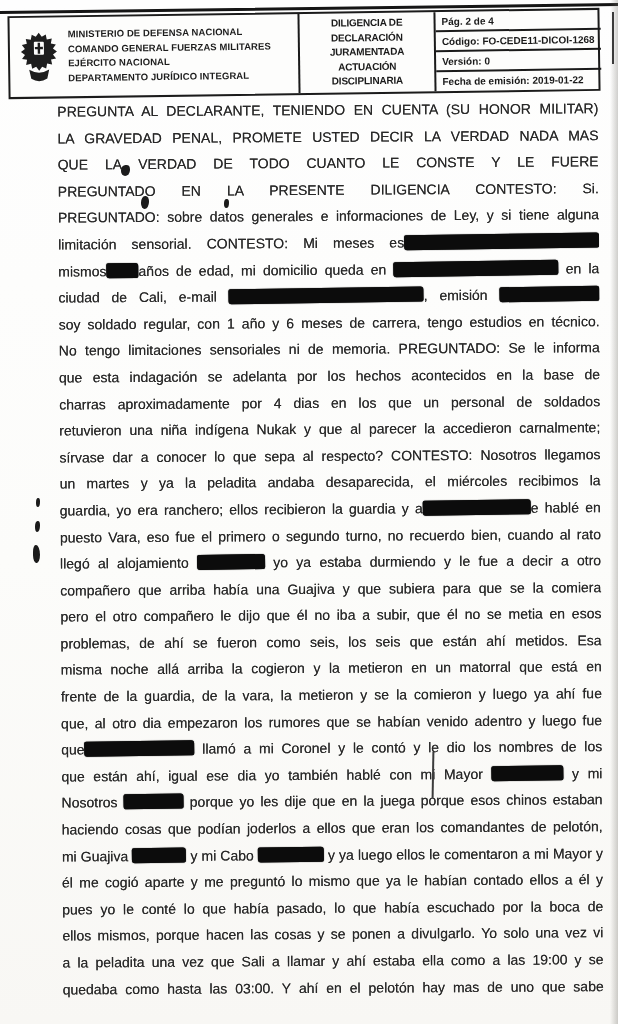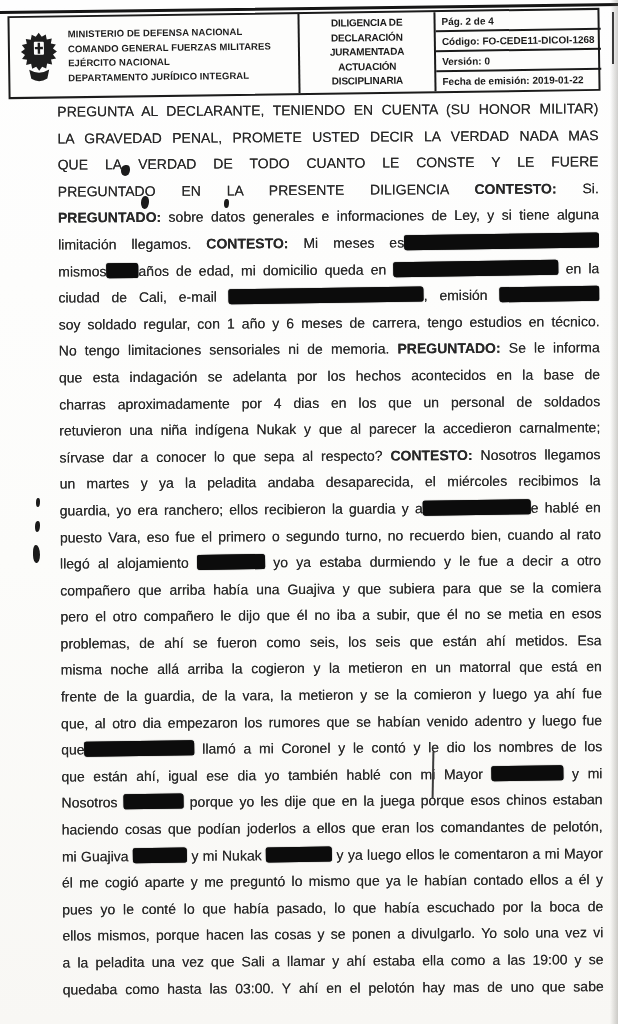--- a/index.html
+++ b/index.html
@@ -15,21 +15,21 @@
   .crest{flex:0 0 auto;width:44px;height:54px;}
   .org{font-weight:bold;font-size:9.5px;line-height:1.55;letter-spacing:.1px;color:#1c1c1c;}
   .hdr-mid{border-left:2px solid #1b1b1b;border-right:2px solid #1b1b1b;display:flex;align-items:center;justify-content:center;text-align:center;font-weight:bold;font-size:10px;letter-spacing:-.2px;line-height:1.45;padding:3px 5px;color:#1a1a1a;}
   .hdr-right{display:flex;flex-direction:column;font-weight:bold;font-size:10px;color:#1a1a1a;}
   .meta-row{flex:1;display:flex;align-items:center;padding:2px 6px;border-bottom:2px solid #1b1b1b;white-space:nowrap;}
   .meta-row:last-child{border-bottom:none;}
 
   
   .doc-body{position:absolute;left:0;top:97px;width:618px;box-sizing:border-box;padding:0 17px 0 60px;transform:rotate(-0.35deg);font-size:14px;line-height:26.6px;color:#282828;text-shadow:0 0 .3px rgba(20,20,20,.75);}
   .line{text-align:justify;text-align-last:justify;height:26.6px;overflow:hidden;}
-  .b{font-weight:bold;}
+  .b{font-weight:normal;}
   .redact{display:inline-block;background:#0c0c0c;height:15px;border-radius:2px 3px 2px 3px;vertical-align:-2px;transform:rotate(-0.5deg);box-shadow:0 0 1px #000;}
 
   
   .ink{position:absolute;background:#1b1b1b;border-radius:50% 40% 55% 45%;}
   .pen-line{position:absolute;width:1.5px;background:#3c3c3c;transform:rotate(1deg);}
 </style>
 </head>
 <body>
 
 <div class="page">
@@ -72,21 +72,21 @@
         <div class="meta-row">Fecha de emisión: 2019-01-22</div>
       </div>
   </div>
 
   <div class="doc-body" id="bodyLines">
       <div class="line"><span>PREGUNTA AL DECLARANTE, TENIENDO EN CUENTA (SU HONOR MILITAR)</span></div>
       <div class="line"><span>LA GRAVEDAD PENAL, PROMETE USTED DECIR LA VERDAD NADA MAS</span></div>
       <div class="line"><span>QUE LA VERDAD DE TODO CUANTO LE CONSTE Y LE FUERE</span></div>
       <div class="line"><span>PREGUNTADO EN LA PRESENTE DILIGENCIA </span><span class="b">CONTESTO:</span><span> Si.</span></div>
       <div class="line"><span class="b">PREGUNTADO:</span><span> sobre datos generales e informaciones de Ley, y si tiene alguna</span></div>
-      <div class="line"><span>limitación llegamos. </span><span class="b">CONTESTO:</span><span> Mi meses es</span><span class="redact" style="width: 195px;"></span></div>
+      <div class="line"><span>limitación sensorial. </span><span class="b">CONTESTO:</span><span> Mi meses es</span><span class="redact" style="width: 195px;"></span></div>
       <div class="line"><span>mismos</span><span class="redact" style="width: 32px;"></span><span>años de edad, mi domicilio queda en </span><span class="redact" style="width: 165px;"></span><span> en la</span></div>
       <div class="line"><span>ciudad de Cali, e-mail </span><span class="redact" style="width: 195px;"></span><span>, emisión </span><span class="redact" style="width: 100px;"></span></div>
       <div class="line"><span>soy soldado regular, con 1 año y 6 meses de carrera, tengo estudios en técnico.</span></div>
       <div class="line"><span>No tengo limitaciones sensoriales ni de memoria. </span><span class="b">PREGUNTADO:</span><span> Se le informa</span></div>
       <div class="line"><span>que esta indagación se adelanta por los hechos acontecidos en la base de</span></div>
       <div class="line"><span>charras aproximadamente por 4 dias en los que un personal de soldados</span></div>
       <div class="line"><span>retuvieron una niña indígena Nukak y que al parecer la accedieron carnalmente;</span></div>
       <div class="line"><span>sírvase dar a conocer lo que sepa al respecto? </span><span class="b">CONTESTO:</span><span> Nosotros llegamos</span></div>
       <div class="line"><span>un martes y ya la peladita andaba desaparecida, el miércoles recibimos la</span></div>
       <div class="line"><span>guardia, yo era ranchero; ellos recibieron la guardia y a</span><span class="redact" style="width: 108px;"></span><span>e hablé en</span></div>
@@ -95,21 +95,21 @@
       <div class="line"><span>compañero que arriba había una Guajiva y que subiera para que se la comiera</span></div>
       <div class="line"><span>pero el otro compañero le dijo que él no iba a subir, que él no se metia en esos</span></div>
       <div class="line"><span>problemas, de ahí se fueron como seis, los seis que están ahí metidos. Esa</span></div>
       <div class="line"><span>misma noche allá arriba la cogieron y la metieron en un matorral que está en</span></div>
       <div class="line"><span>frente de la guardia, de la vara, la metieron y se la comieron y luego ya ahí fue</span></div>
       <div class="line"><span>que, al otro dia empezaron los rumores que se habían venido adentro y luego fue</span></div>
       <div class="line"><span>que</span><span class="redact" style="width: 110px;"></span><span> llamó a mi Coronel y le contó y le dio los nombres de los</span></div>
       <div class="line"><span>que están ahí, igual ese dia yo también hablé con mi Mayor </span><span class="redact" style="width: 72px;"></span><span> y mi</span></div>
       <div class="line"><span>Nosotros </span><span class="redact" style="width: 60px;"></span><span> porque yo les dije que en la juega porque esos chinos estaban</span></div>
       <div class="line"><span>haciendo cosas que podían joderlos a ellos que eran los comandantes de pelotón,</span></div>
-      <div class="line"><span>mi Guajiva </span><span class="redact" style="width: 54px;"></span><span> y mi Nukak </span><span class="redact" style="width: 66px;"></span><span> y ya luego ellos le comentaron a mi Mayor y</span></div>
+      <div class="line"><span>mi Guajiva </span><span class="redact" style="width: 54px;"></span><span> y mi Cabo </span><span class="redact" style="width: 66px;"></span><span> y ya luego ellos le comentaron a mi Mayor y</span></div>
       <div class="line"><span>él me cogió aparte y me preguntó lo mismo que ya le habían contado ellos a él y</span></div>
       <div class="line"><span>pues yo le conté lo que había pasado, lo que había escuchado por la boca de</span></div>
       <div class="line"><span>ellos mismos, porque hacen las cosas y se ponen a divulgarlo. Yo solo una vez vi</span></div>
       <div class="line"><span>a la peladita una vez que Sali a llamar y ahí estaba ella como a las 19:00 y se</span></div>
       <div class="line"><span>quedaba como hasta las 03:00. Y ahí en el pelotón hay mas de uno que sabe</span></div>
     </div>
 
   <div class="ink" style="left:121px;top:165px;width:9px;height:11px;"></div>
   <div class="ink" style="left:141px;top:196px;width:8px;height:13px;"></div>
   <div class="ink" style="left:224px;top:199px;width:5px;height:9px;"></div>

